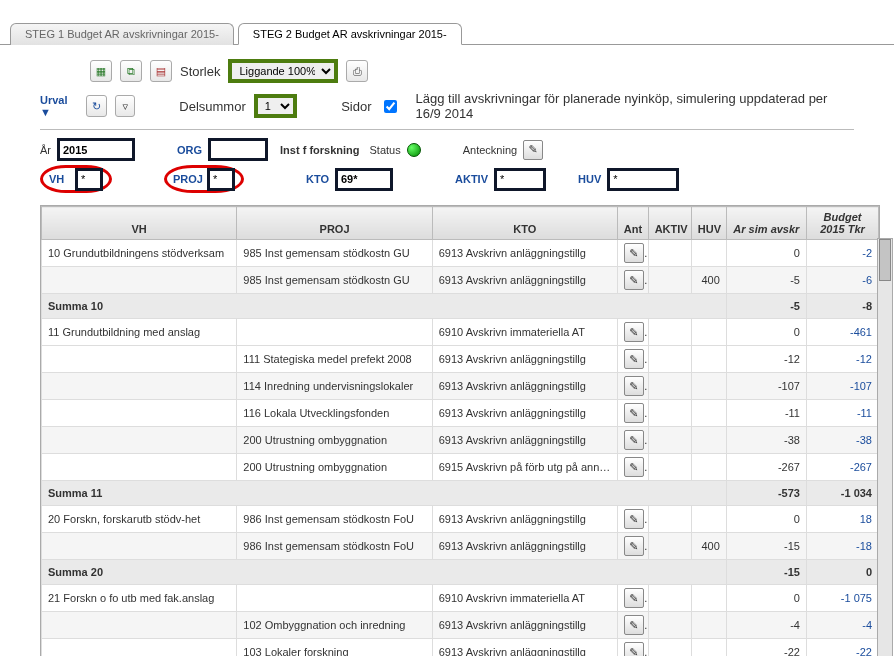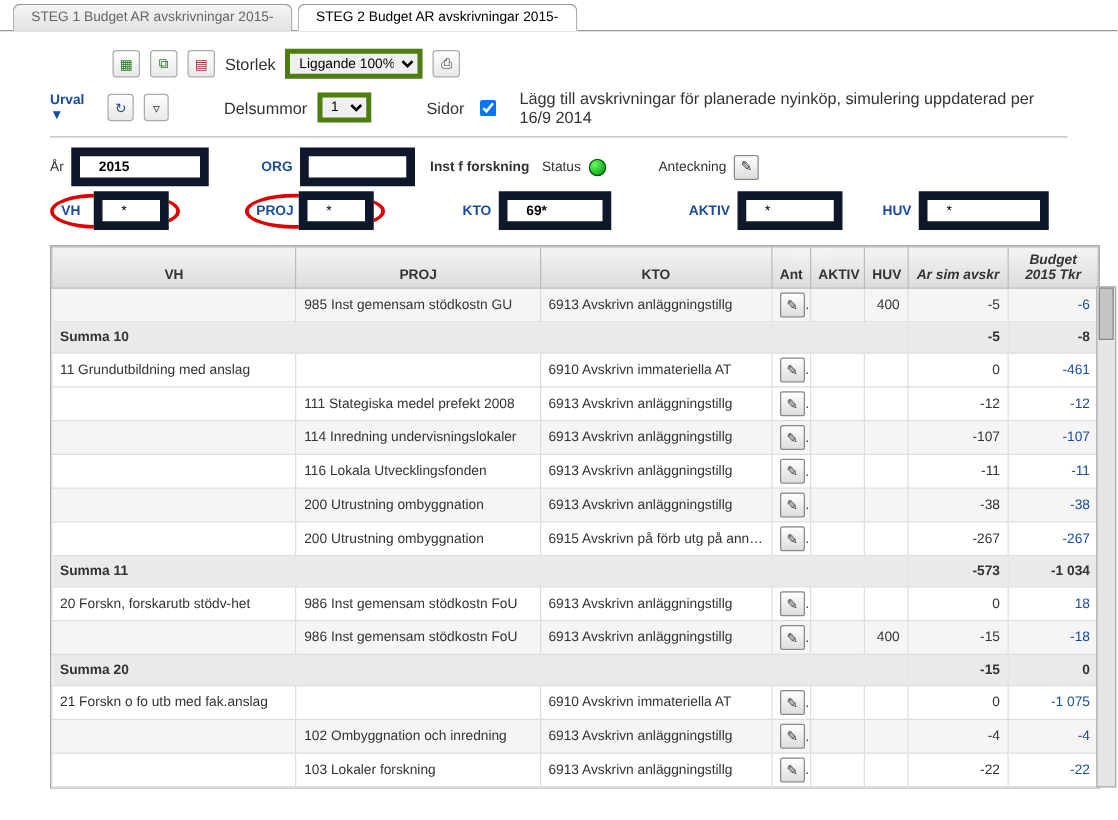--- a/index.html
+++ b/index.html
@@ -7,21 +7,21 @@
     font-family: Verdana, Arial, sans-serif;
     font-size: 11px;
     background: #fff;
     color: #333;
     width: 894px;
   }
   
   .tabs {
     display: flex;
     border-bottom: 1px solid #999;
-    margin: 2px 0 10px 0;
+    margin: 22px 0 10px 0;
     padding-left: 10px;
   }
   .tab {
     border: 1px solid #999;
     border-bottom: none;
     border-radius: 6px 6px 0 0;
     padding: 4px 14px;
     margin-right: 4px;
     background: linear-gradient(#f5f5f5, #e2e2e2);
     color: #666;
@@ -67,23 +67,23 @@
   }
   
   .filter-row {
     display: flex;
     align-items: center;
     padding: 2px 40px;
     gap: 6px;
     flex-wrap: wrap;
   }
   .filter-row input[type=text] {
-    border: 7px solid #0f172a;
-    font-size: 11px;
-    padding: 1px 15px;
+    border: 3px solid #0f172a;
+    font-size: 11px;
+    padding: 1px 3px;
     height: 15px;
   }
   .param-label { color: #1a4c9c; font-weight: bold; min-width: 22px; }
   .red-circle {
     border: 3px solid #d00;
     border-radius: 50%/70%;
     padding: 0 6px;
     display: inline-flex;
     align-items: center;
     gap: 4px;
@@ -254,20 +254,30 @@
         <th>PROJ</th>
         <th>KTO</th>
         <th>Ant</th>
         <th>AKTIV</th>
         <th>HUV</th>
         <th class="ital">Ar sim avskr</th>
         <th class="ital">Budget 2015 Tkr</th>
       </tr>
     </thead>
     <tbody id="grid-body">
+        <tr>
+          <td>10 Grundutbildningens stödverksam</td>
+          <td>985 Inst gemensam stödkostn GU</td>
+          <td>6913 Avskrivn anläggningstillg</td>
+          <td style="text-align:center;"><span class="pencil-btn">✎</span></td>
+          <td class="num"></td>
+          <td class="num"></td>
+          <td class="num">0</td>
+          <td class="num blue">-2</td>
+        </tr>
         <tr class="alt">
           <td></td>
           <td>985 Inst gemensam stödkostn GU</td>
           <td>6913 Avskrivn anläggningstillg</td>
           <td style="text-align:center;"><span class="pencil-btn">✎</span></td>
           <td class="num"></td>
           <td class="num">400</td>
           <td class="num">-5</td>
           <td class="num blue">-6</td>
         </tr>

